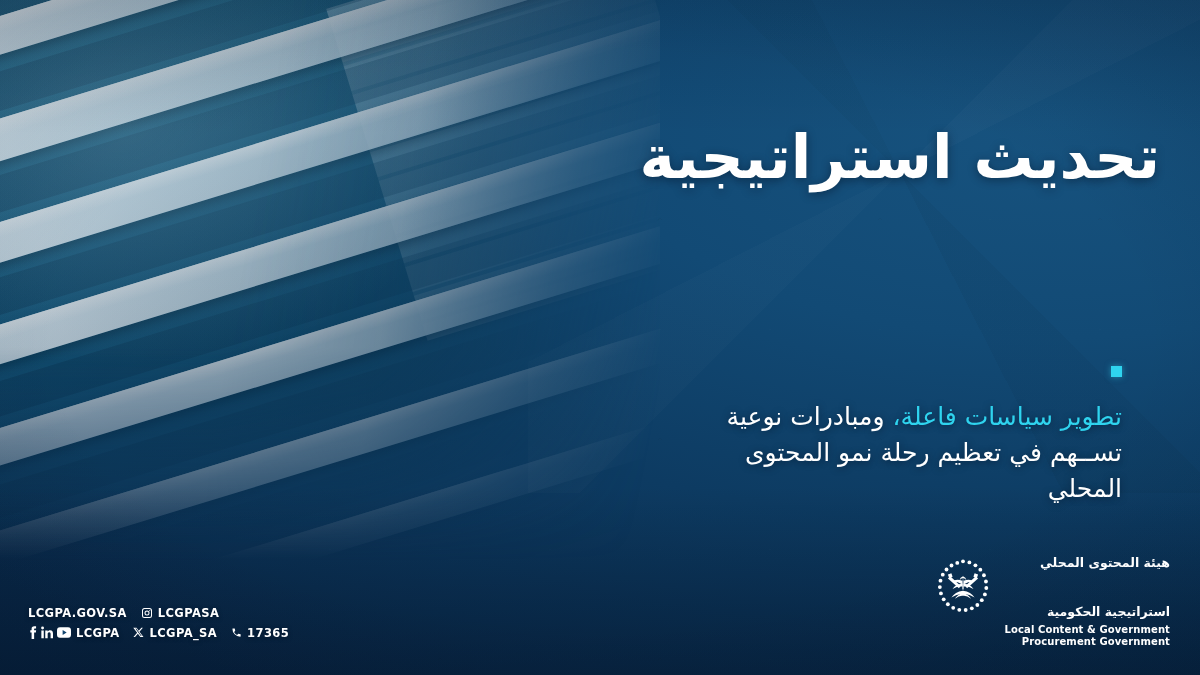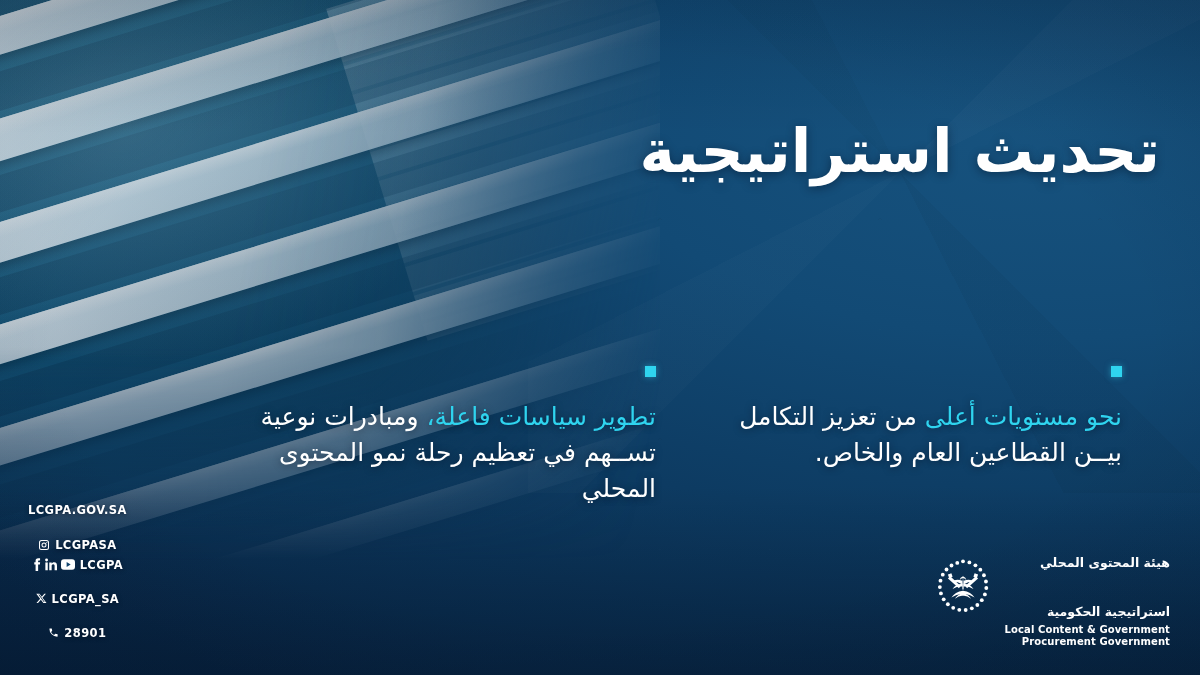--- a/index.html
+++ b/index.html
@@ -111,21 +111,21 @@
   }
   .photo-haze{
     position:absolute; inset:0;
     background:
       radial-gradient(90% 70% at 18% 22%, rgba(190,225,240,.22), transparent 62%),
       linear-gradient(to bottom right, rgba(10,50,82,.10), rgba(8,38,64,.60));
   }
 
   
   .title-wrap{
-    position:absolute; right:40px; top:120px;
+    position:absolute; right:40px; top:126px;
     width:1090px;
     text-align:right;
     direction:rtl;
   }
   .title-line1{
     font-size:60px; line-height:1.06;
     font-weight:700; color:#ffffff;
     letter-spacing:0px;
     text-shadow:0 2px 10px rgba(0,14,30,.45);
   }
@@ -171,21 +171,21 @@
   .contact{
     position:absolute; left:28px; bottom:32px;
     direction:ltr;
     color:#ffffff;
     font-size:11.5px;
     font-weight:700;
     letter-spacing:.4px;
     line-height:1.75;
     text-shadow:0 1px 4px rgba(0,12,28,.6);
   }
-  .c-row{ display:flex; align-items:center; gap:14px;flex-direction:column; }
+  .c-row{ display:flex; align-items:center; gap:14px; }
   .c-item{ display:flex; align-items:center; gap:5px; white-space:nowrap; }
   .c-icons{ display:flex; align-items:center; gap:4px; }
   .ic{ display:inline-flex; align-items:center; justify-content:center; }
   .ic svg{ display:block; }
 
   
   .logo{
     position:absolute; right:30px; bottom:26px;
     display:flex; align-items:center; gap:13px;
     direction:rtl;
@@ -238,26 +238,20 @@
   </div>
 
   <div class="bg-vignette"></div>
 
   <div class="title-wrap">
     <div class="title-line1">تحديث استراتيجية</div>
   </div>
 
   <div class="bullets">
 
-    <div class="bullet">
-      <span class="bullet-marker"></span>
-      <div class="bullet-text">
-        <span class="hl">نحو مستويات أعلى</span><span> من تعزيز التكامل بيــن القطاعين العام والخاص.</span>
-      </div>
-    </div>
 
     <div class="bullet">
       <span class="bullet-marker"></span>
       <div class="bullet-text">
         <span class="hl">تطوير سياسات فاعلة،</span><span> ومبادرات نوعية تســهم في تعظيم رحلة نمو المحتوى المحلي</span>
       </div>
     </div>
 
   </div>
 
@@ -308,21 +302,21 @@
         </span>
         <span>LCGPA_SA</span>
       </span>
 
       <span class="c-item">
         <span class="ic">
           <svg width="11" height="11" viewBox="0 0 24 24" fill="#fff">
             <path d="M6.6 10.8a15.1 15.1 0 0 0 6.6 6.6l2.2-2.2a1 1 0 0 1 1-.25 11.4 11.4 0 0 0 3.6.57 1 1 0 0 1 1 1V20a1 1 0 0 1-1 1A17 17 0 0 1 3 4a1 1 0 0 1 1-1h3.5a1 1 0 0 1 1 1 11.4 11.4 0 0 0 .57 3.6 1 1 0 0 1-.25 1l-2.2 2.2z"></path>
           </svg>
         </span>
-        <span>28901</span>
+        <span>17365</span>
       </span>
     </div>
 
   </div>
 
   <div class="logo">
     <div class="logo-text">
       <div class="logo-ar1">هيئة المحتوى المحلي</div>
       <div class="logo-ar2">استراتيجية الحكومية</div>
       <div class="logo-en1">Local Content &amp; Government</div>

